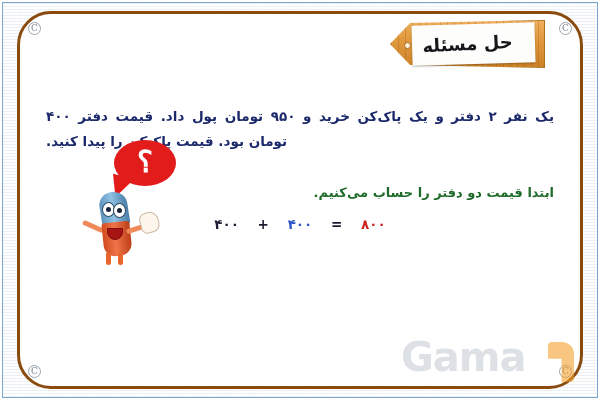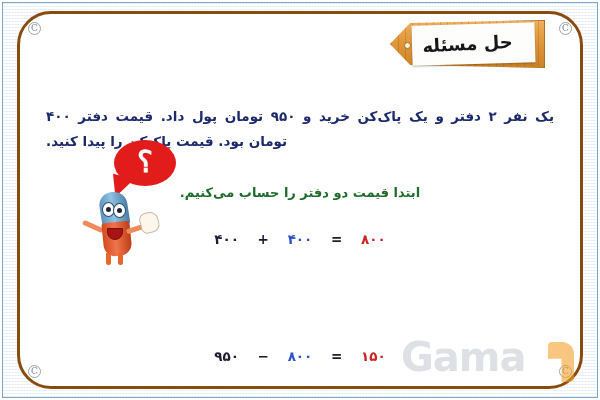--- a/index.html
+++ b/index.html
@@ -152,35 +152,35 @@
   .step-text {
     position: absolute;
     right: 46px;
     left: 46px;
     direction: rtl;
     font-size: 13px;
     font-weight: bold;
     line-height: 24px;
     color: #1f6b2a;
   }
-  .step-text.first  { top: 181px; text-align: center; }
+  .step-text.first  { top: 181px; text-align: right; }
   .step-text.second { top: 283px; text-align: justify; text-align-last: left; }
 
   
   .equation {
     position: absolute;
     left: 0;
     right: 0;
     text-align: center;
     direction: ltr;
     font-size: 13.5px;
     font-weight: bold;
     color: #1a1a2e;
   }
-  .equation.eq1 { top: 231px; }
+  .equation.eq1 { top: 216px; }
   .equation.eq2 { top: 348px; }
   .equation .term { display: inline-block; }
   .equation .op   { display: inline-block; margin: 0 14px; color: #1a1a2e; }
   .equation .t-dark  { color: #1d1d35; }
   .equation .t-blue  { color: #2a52c8; }
   .equation .t-red   { color: #cc2222; }
 
   
   .character {
     position: absolute;
@@ -387,26 +387,19 @@
 
   <div class="equation eq1">
     <span class="term t-dark">۴۰۰</span>
     <span class="op">+</span>
     <span class="term t-blue">۴۰۰</span>
     <span class="op">=</span>
     <span class="term t-red">۸۰۰</span>
   </div>
 
 
-  <div class="equation eq2">
-    <span class="term t-dark">۹۵۰</span>
-    <span class="op">−</span>
-    <span class="term t-blue">۸۰۰</span>
-    <span class="op">=</span>
-    <span class="term t-red">۱۵۰</span>
-  </div>
 
   <div class="watermark">
     <div class="watermark-text">Gama</div>
     <div class="watermark-mark"></div>
   </div>
 
 </div>
 
 </body></html>

